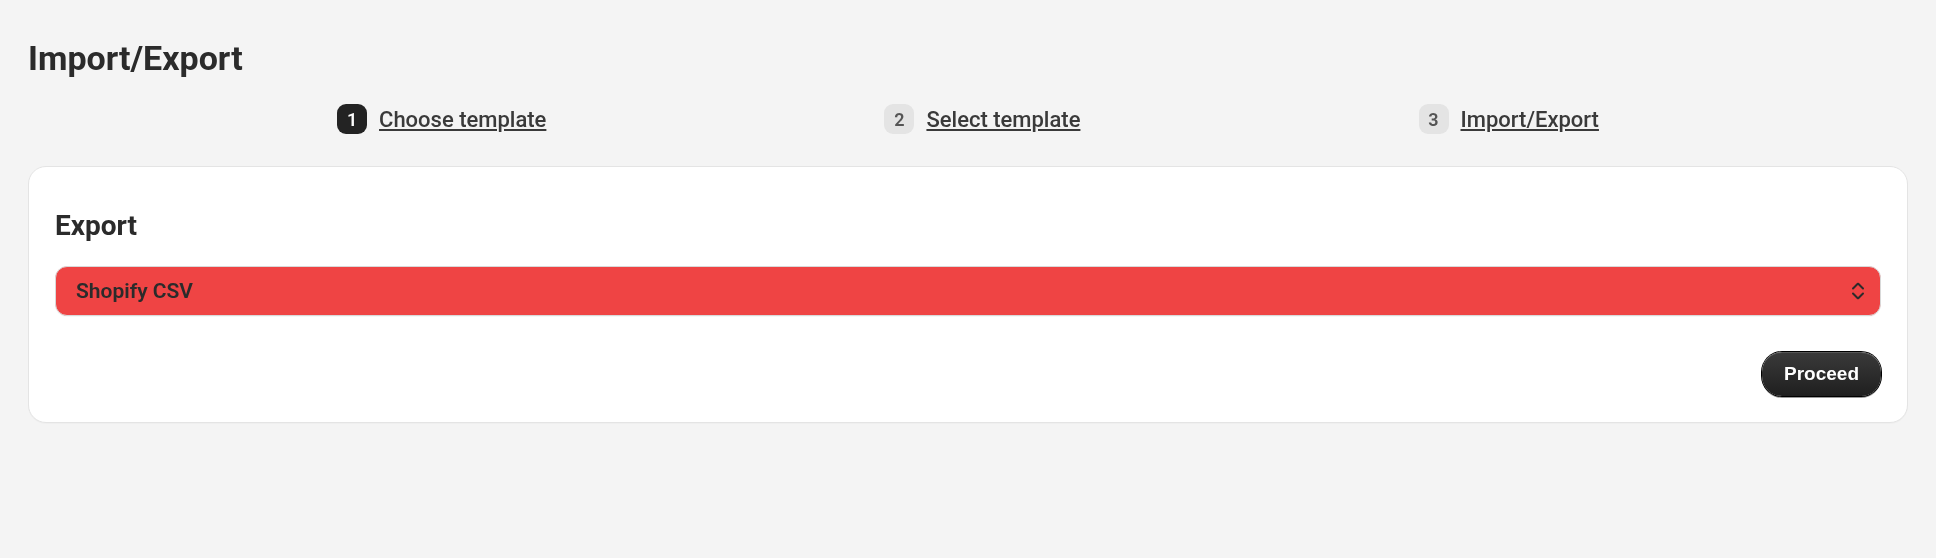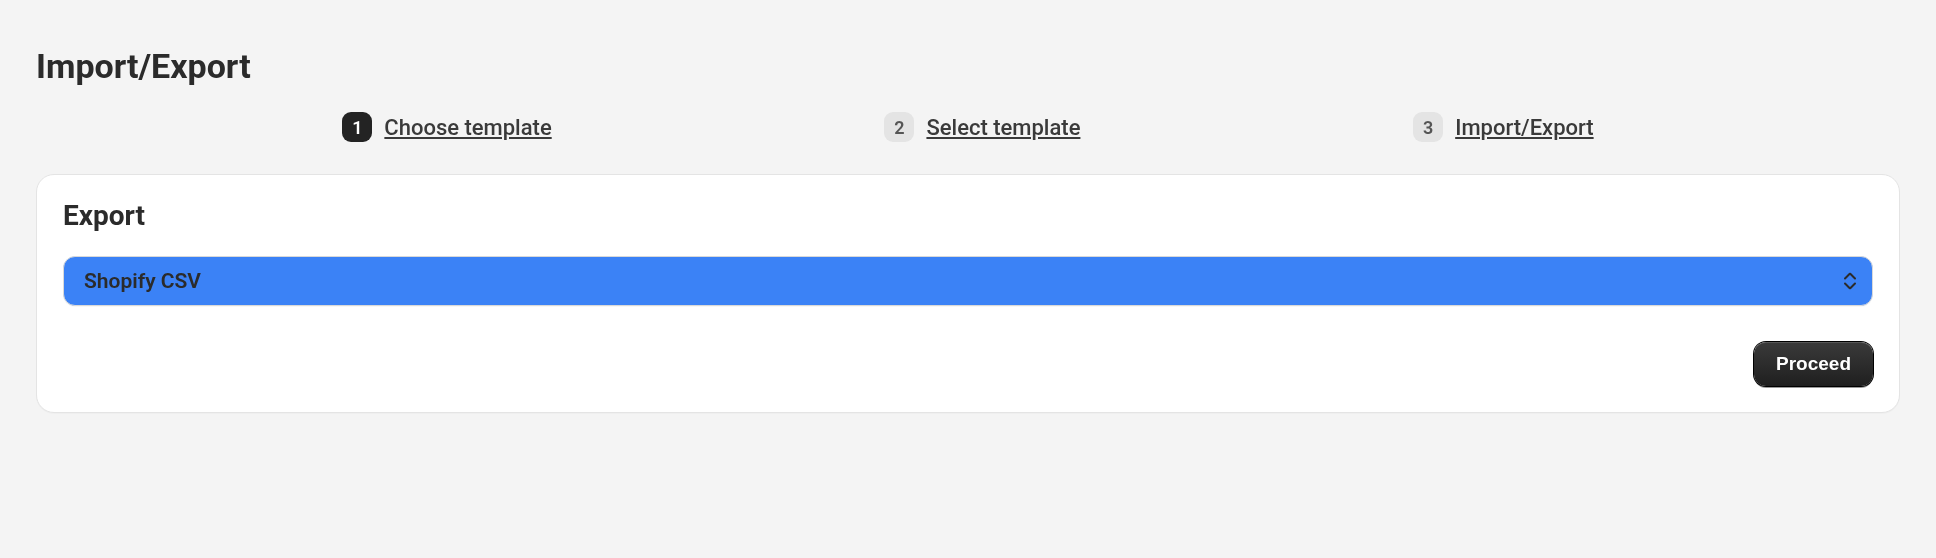--- a/index.html
+++ b/index.html
@@ -5,21 +5,21 @@
   * { box-sizing: border-box; }
   html, body {
     margin: 0;
     padding: 0;
     background: #f4f4f4;
     font-family: -apple-system, BlinkMacSystemFont, "Segoe UI", Roboto, Helvetica, Arial, sans-serif;
     color: #2b2b2b;
   }
   .page {
     width: 1936px;
-    padding: 36px;
+    padding: 28px;
   }
   .page-title {
     font-size: 34px;
     font-weight: 700;
     color: #2b2b2b;
     margin: 10px 0 26px 0;
   }
   .stepper {
     display: flex;
     justify-content: space-around;
@@ -61,38 +61,38 @@
     background: #fff;
     border: 1px solid #e4e4e4;
     border-radius: 18px;
     padding: 24px 26px 26px 26px;
     box-shadow: 0 1px 0 rgba(0,0,0,0.02);
   }
   .card-title {
     font-size: 28px;
     font-weight: 700;
     color: #2b2b2b;
-    margin: 0 0 24px 0;
+    margin: 18px 0 24px 0;
   }
   .form-label {
     font-size: 21px;
     color: #3a3a3a;
     margin-bottom: 14px;
     font-weight: 400;
   }
   .select-wrap {
     position: relative;
     width: 100%;
   }
   .select-input {
     width: 100%;
     height: 50px;
     border: 1px solid #d9d9d9;
     border-radius: 12px;
-    background: #3b82f6;
+    background: #ef4444;
     padding: 0 50px 0 20px;
     display: flex;
     align-items: center;
     font-size: 21px;
     font-weight: 600;
     color: #2b2b2b;
     cursor: pointer;
     box-shadow: 0 1px 0 rgba(0,0,0,0.03);
   }
   .select-icon {
@@ -117,21 +117,21 @@
     display: flex;
     justify-content: flex-end;
     margin-top: 36px;
   }
   .btn-primary {
     background: linear-gradient(#3a3a3a, #1f1f1f);
     color: #fff;
     font-size: 19px;
     font-weight: 600;
     border: none;
-    border-radius: 12px;
+    border-radius: 20px;
     padding: 11px 22px;
     cursor: pointer;
     box-shadow: 0 0 0 1px #000, 0 2px 0 rgba(0,0,0,0.4), inset 0 1px 0 rgba(255,255,255,0.15);
   }
 </style>
 </head>
 <body>
 
 <div class="page">
 

